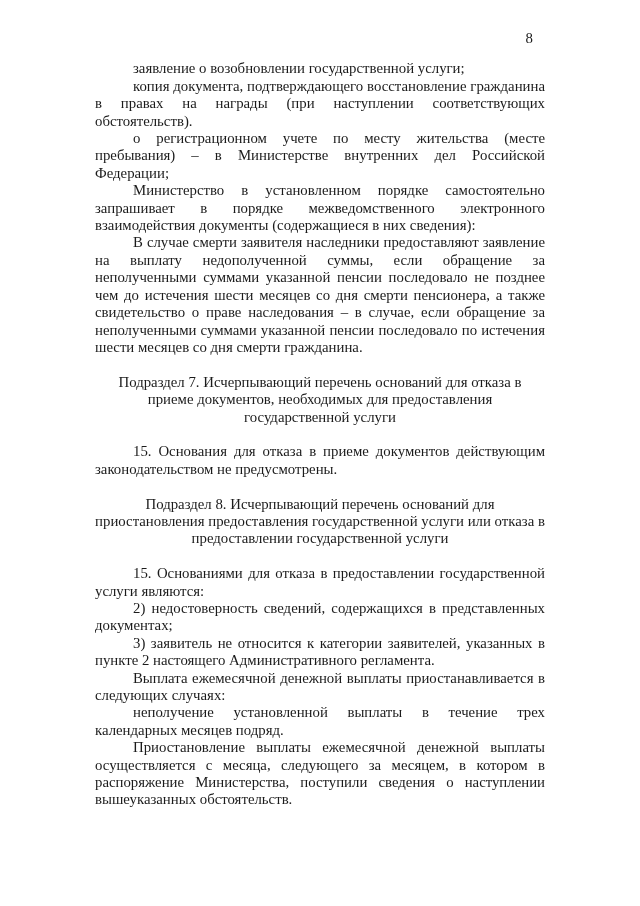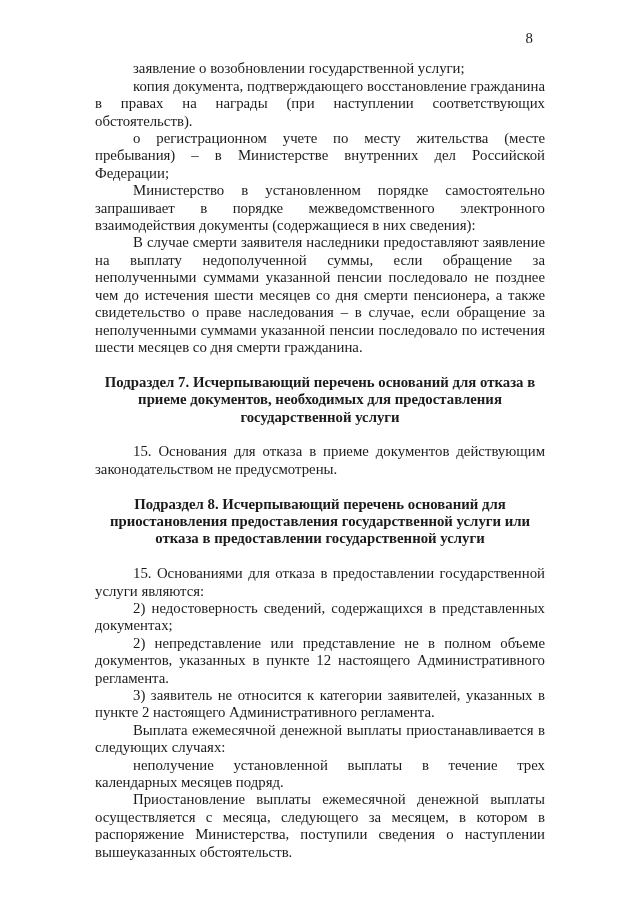--- a/index.html
+++ b/index.html
@@ -29,21 +29,21 @@
     text-align: right;
     padding-right: 12px;
     margin-bottom: 13px;
   }
   .para {
     text-align: justify;
     text-indent: 38px;
     hyphens: none;
   }
   .heading {
-    font-weight: 700;
+    font-weight: 400;
     text-align: center;
     margin-top: 17.4px;
     margin-bottom: 17.4px;
     text-indent: 0;
   }
 </style>
 </head>
 <body>
 
 <div class="doc-page">
@@ -57,19 +57,18 @@
     <p class="para">В случае смерти заявителя наследники предоставляют заявление на выплату недополученной суммы, если обращение за неполученными суммами указанной пенсии последовало не позднее чем до истечения шести месяцев со дня смерти пенсионера, а также свидетельство о праве наследования – в случае, если обращение за неполученными суммами указанной пенсии последовало по истечения шести месяцев со дня смерти гражданина.</p>
 
     <p class="heading">Подраздел 7. Исчерпывающий перечень оснований для отказа в приеме документов, необходимых для предоставления государственной услуги</p>
 
     <p class="para">15. Основания для отказа в приеме документов действующим законодательством не предусмотрены.</p>
 
     <p class="heading">Подраздел 8. Исчерпывающий перечень оснований для приостановления предоставления государственной услуги или отказа в предоставлении государственной услуги</p>
 
     <p class="para">15. Основаниями для отказа в предоставлении государственной услуги являются:</p>
     <p class="para">2) недостоверность сведений, содержащихся в представленных документах;</p>
-    <p class="para">2) непредставление или представление не в полном объеме документов, указанных в пункте 12 настоящего Административного регламента.</p>
     <p class="para">3) заявитель не относится к категории заявителей, указанных в пункте 2 настоящего Административного регламента.</p>
     <p class="para">Выплата ежемесячной денежной выплаты приостанавливается в следующих случаях:</p>
     <p class="para">неполучение установленной выплаты в течение трех календарных месяцев подряд.</p>
     <p class="para">Приостановление выплаты ежемесячной денежной выплаты осуществляется с месяца, следующего за месяцем, в котором в распоряжение Министерства, поступили сведения о наступлении вышеуказанных обстоятельств.</p>
   </div>
 </div>
 
 </body></html>

